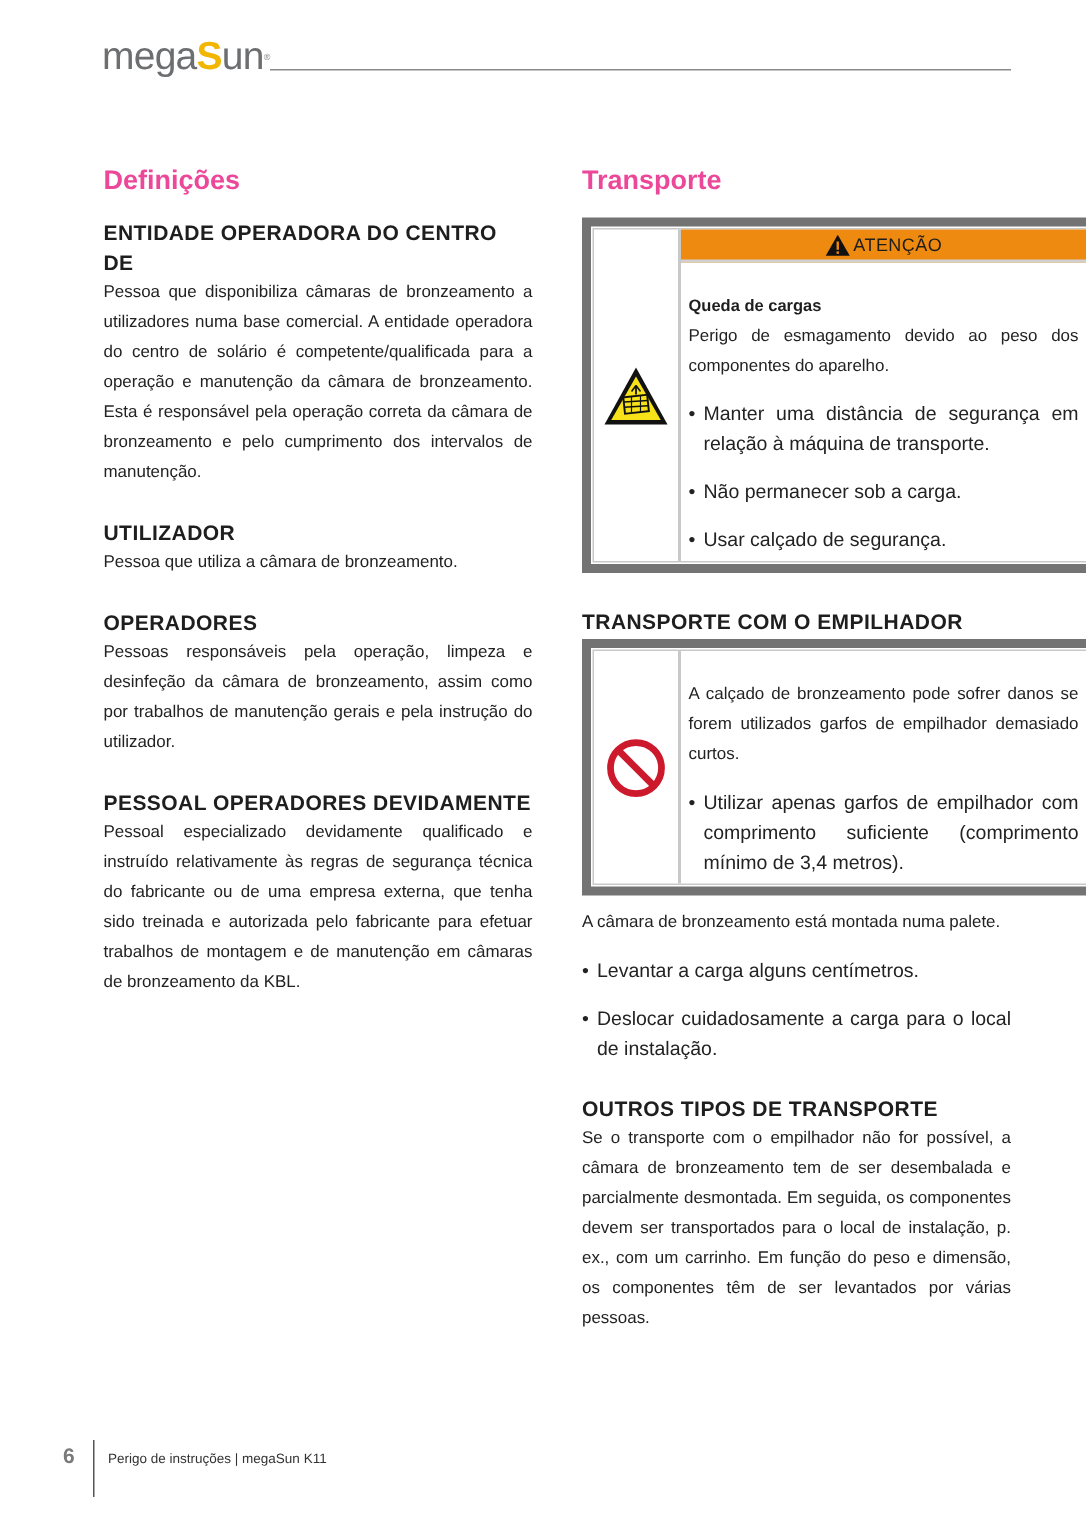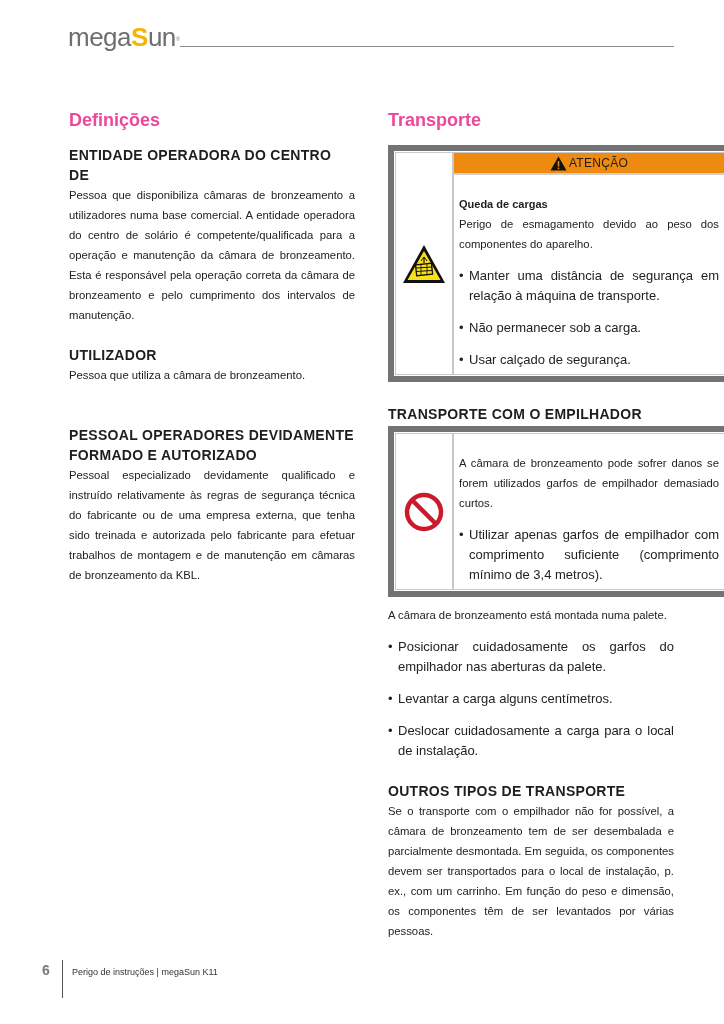--- a/index.html
+++ b/index.html
@@ -57,25 +57,28 @@
     <p class="para">Pessoa que disponibiliza câmaras de bronzeamento a utilizadores numa base comercial. A entidade operadora do centro de solário é competente/qualificada para a operação e manutenção da câmara de bronzeamento. Esta é responsável pela operação correta da câmara de bronzeamento e pelo cumprimento dos intervalos de manutenção.</p>
   </div>
   <div class="gap"></div>
 
   <div>
     <div class="subhead">UTILIZADOR</div>
     <p class="para">Pessoa que utiliza a câmara de bronzeamento.</p>
   </div>
   <div class="gap"></div>
 
+  <div>
+    <div class="subhead">OPERADORES</div>
+    <p class="para">Pessoas responsáveis pela operação, limpeza e desinfeção da câmara de bronzeamento, assim como por trabalhos de manutenção gerais e pela instrução do utilizador.</p>
+  </div>
   <div class="gap"></div>
 
   <div>
     <div class="subhead">PESSOAL OPERADORES DEVIDAMENTE</div>
-    <div class="subhead">FORMADO E AUTORIZADO</div>
     <p class="para">Pessoal especializado devidamente qualificado e instruído relativamente às regras de segurança técnica do fabricante ou de uma empresa externa, que tenha sido treinada e autorizada pelo fabricante para efetuar trabalhos de montagem e de manutenção em câmaras de bronzeamento da KBL.</p>
   </div>
 </div>
 
 <div class="col col-right">
   <h1 class="section-title">Transporte</h1>
 
   <div class="box">
     <div class="box-inner">
       <div class="box-icon-cell">
@@ -121,33 +124,32 @@
   <div class="box">
     <div class="box-inner">
       <div class="box-icon-cell">
         <svg width="40" height="40" viewBox="0 0 40 40">
           <circle cx="20" cy="20" r="17" fill="#fff" stroke="#cc1a2c" stroke-width="4.5"></circle>
           <line x1="8" y1="8" x2="32" y2="32" stroke="#cc1a2c" stroke-width="4.5"></line>
         </svg>
       </div>
       <div class="box-content">
         <div class="box-text">
-          <p class="para">A câmara de bronzeamento pode sofrer danos se forem utilizados garfos de empilhador demasiado curtos.</p>
+          <p class="para">A calçado de bronzeamento pode sofrer danos se forem utilizados garfos de empilhador demasiado curtos.</p>
           <ul class="bullets">
             <li>Utilizar apenas garfos de empilhador com comprimento suficiente (comprimento mínimo de 3,4 metros).</li>
           </ul>
         </div>
       </div>
     </div>
   </div>
 
   <div class="gap-s"></div>
   <p class="para">A câmara de bronzeamento está montada numa palete.</p>
   <ul class="bullets">
-    <li>Posicionar cuidadosamente os garfos do empilhador nas aberturas da palete.</li>
     <li>Levantar a carga alguns centímetros.</li>
     <li>Deslocar cuidadosamente a carga para o local de instalação.</li>
   </ul>
 
   <div class="gap"></div>
   <div class="subhead">OUTROS TIPOS DE TRANSPORTE</div>
   <p class="para">Se o transporte com o empilhador não for possível, a câmara de bronzeamento tem de ser desembalada e parcialmente desmontada. Em seguida, os componentes devem ser transportados para o local de instalação, p. ex., com um carrinho. Em função do peso e dimensão, os componentes têm de ser levantados por várias pessoas.</p>
 </div>
 
 <div class="footer">

